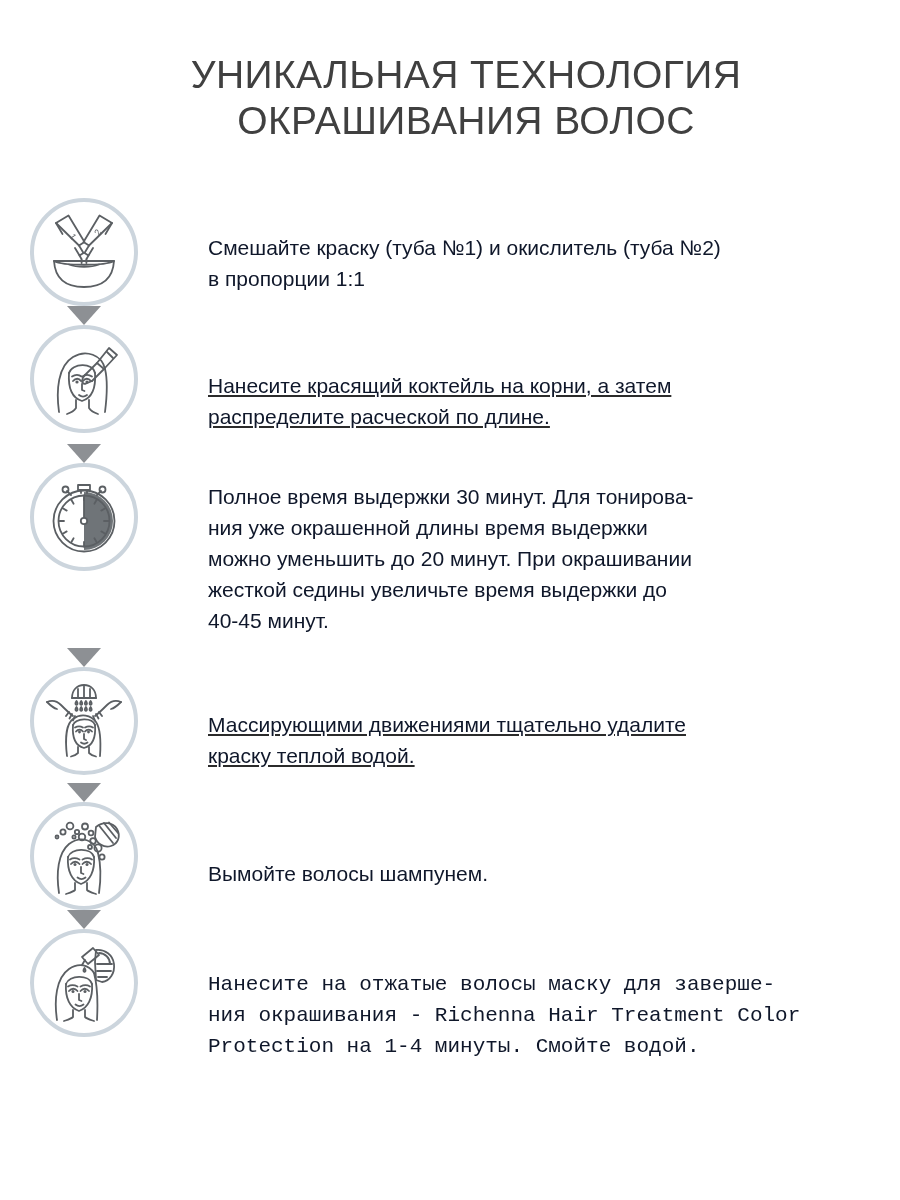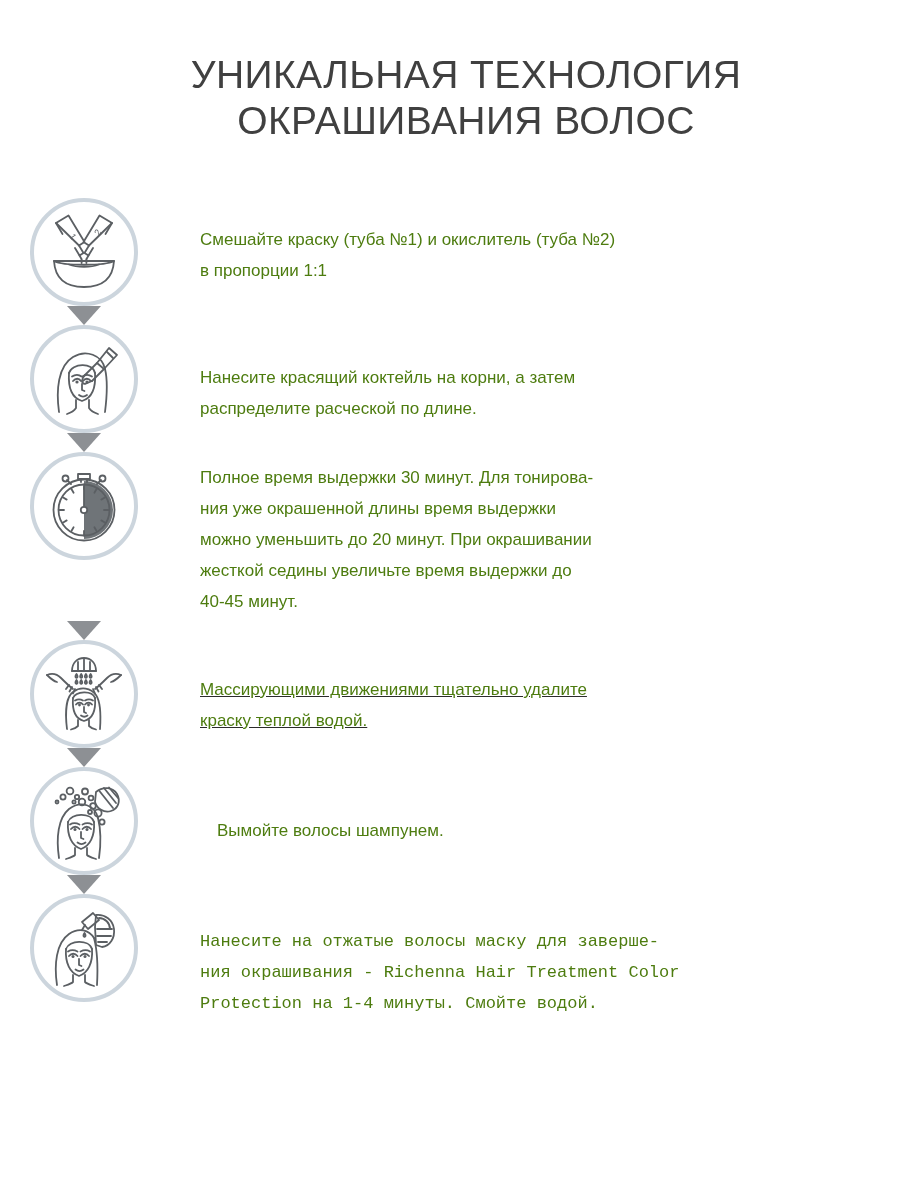--- a/index.html
+++ b/index.html
@@ -75,26 +75,26 @@
   }
   .circle svg { display: block; }
 
   .text-col {
     padding-left: 28px;
     padding-right: 58px;
     flex: 1;
   }
 
   .step-text {
-    font-size: 17px;
+    font-size: 21px;
     line-height: 31px;
-    color: #4d7c0f;
+    color: #0f172a;
     text-align: justify;
     text-justify: inter-word;
-    margin: 4px;
+    margin: 12px;
     white-space: pre-line;
     hyphens: none;
   }
   .step-text.nojust { text-align: left; }
 
   
   .arrow-wrap {
     width: 168px;
     min-width: 168px;
     display: flex;
@@ -110,25 +110,25 @@
   .connector {
     display: flex;
     align-items: center;
   }
 
   
   .s1 { margin-top: 0px; }
   .s2 { margin-top: 0px; }
   .s3 { margin-top: 0px; }
   .s4 { margin-top: 0px; text-decoration: underline; }
-  .s5 { margin-top: 0px; gap: 17px; }
+  .s5 { margin-top: 0px; }
   .s6 { margin-top: 0px; font-family: Liberation Mono, monospace; }
 
   .txt-pad-1 { padding-top: 22px; }
-  .txt-pad-2 { padding-top: 33px; }
+  .txt-pad-2 { padding-top: 33px; text-decoration: underline; }
   .txt-pad-3 { padding-top: 6px; }
   .txt-pad-4 { padding-top: 30px; }
   .txt-pad-5 { padding-top: 44px; }
   .txt-pad-6 { padding-top: 28px; }
 </style>
 </head>
 <body>
 
 <div class="page">
 

